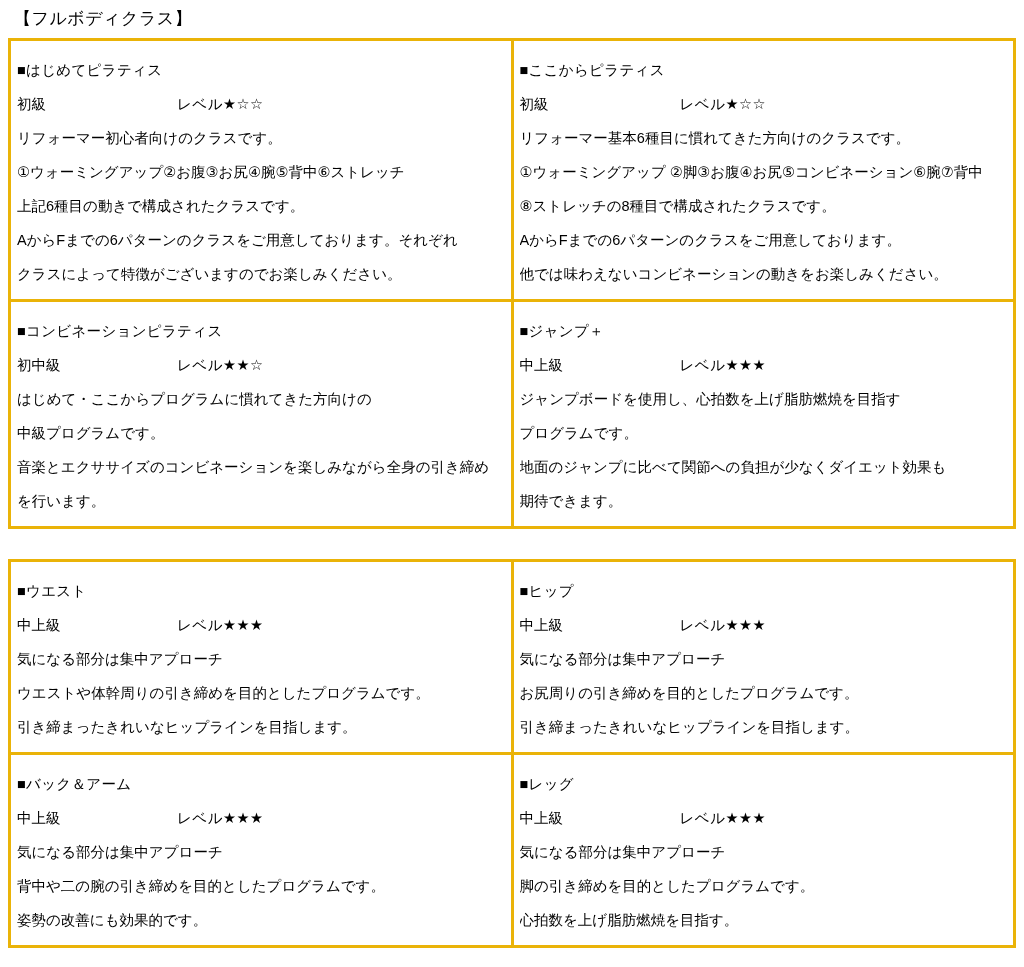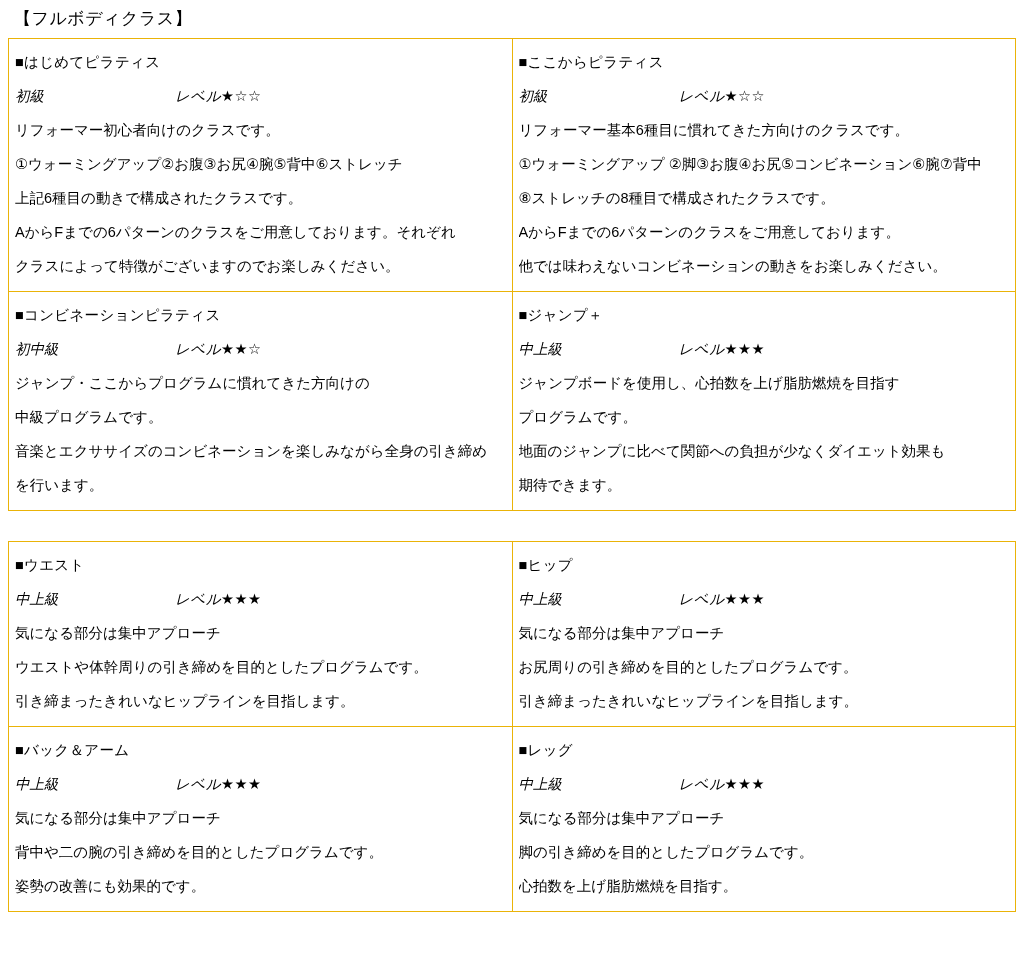--- a/index.html
+++ b/index.html
@@ -26,43 +26,42 @@
     margin: 2px 0 6px 6px;
     letter-spacing: 0.5px;
     white-space: nowrap;
   }
   table.grid {
     width: 1008px;
     border-collapse: collapse;
     table-layout: fixed;
   }
   table.grid td.cell {
-    border: 1px solid #eab308;
+    border: 3px solid #eab308;
     vertical-align: top;
-    padding: 6px 6px 8px 6px;
+    padding: 12px 6px 8px 6px;
     width: 50%;
     overflow: hidden;
   }
   .line {
     font-size: 14.5px;
     line-height: 34px;
     height: 34px;
     white-space: nowrap;
     overflow: hidden;
   }
   .line.head {
     letter-spacing: 0.3px;
   }
   .lvlrow {
     display: flex;
     height: 34px;
     line-height: 34px;
     font-size: 14.5px;
     white-space: nowrap;
-    font-style: italic;
   }
   .lvlrow .grade {
     width: 160px;
     flex: 0 0 160px;
   }
   .lvlrow .stars {
     flex: 1 1 auto;
     letter-spacing: 0.5px;
   }
   .gap {
@@ -105,21 +104,21 @@
           <div class="line">他では味わえないコンビネーションの動きをお楽しみください。</div>
         </td>
       </tr>
       <tr>
         <td class="cell">
           <div class="line head">■コンビネーションピラティス</div>
           <div class="lvlrow">
             <span class="grade">初中級</span>
             <span class="stars">レベル★★☆</span>
           </div>
-          <div class="line">ジャンプ・ここからプログラムに慣れてきた方向けの</div>
+          <div class="line">はじめて・ここからプログラムに慣れてきた方向けの</div>
           <div class="line">中級プログラムです。</div>
           <div class="line">音楽とエクササイズのコンビネーションを楽しみながら全身の引き締め</div>
           <div class="line">を行います。</div>
         </td>
         <td class="cell">
           <div class="line head">■ジャンプ＋</div>
           <div class="lvlrow">
             <span class="grade">中上級</span>
             <span class="stars">レベル★★★</span>
           </div>

